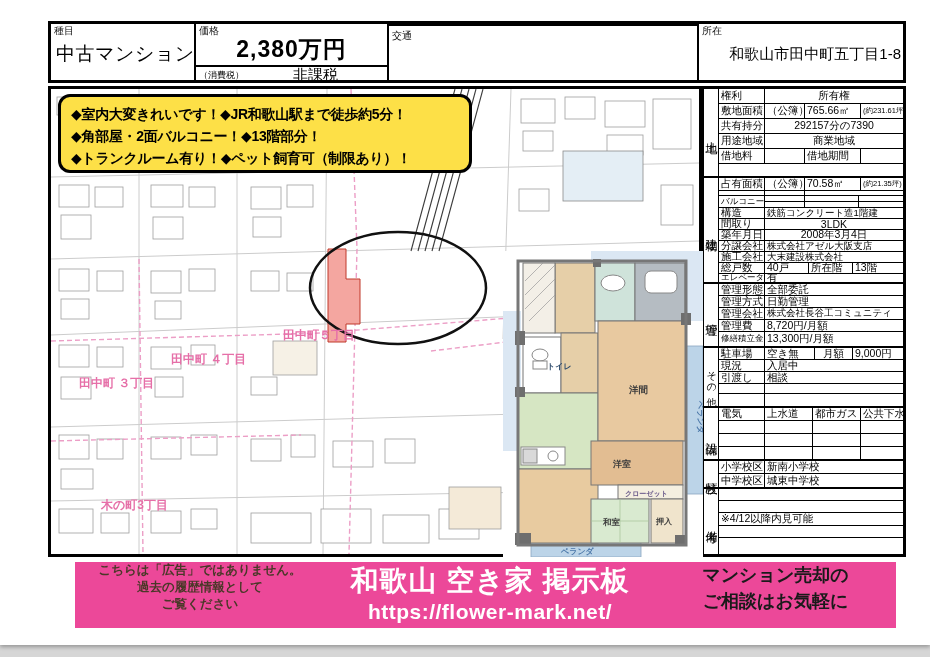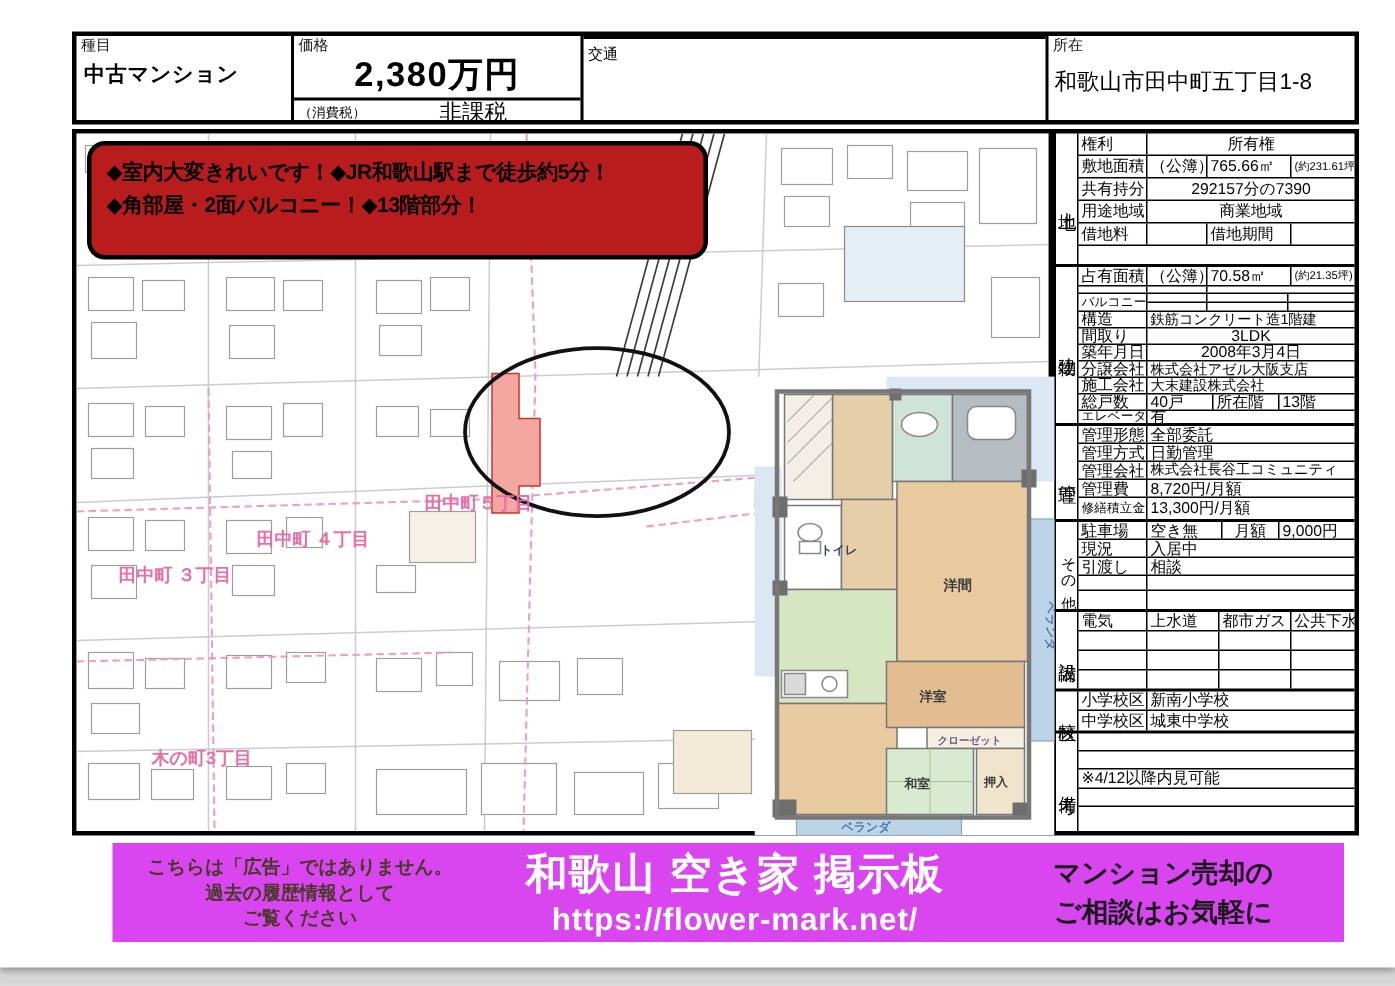--- a/index.html
+++ b/index.html
@@ -6,39 +6,39 @@
   html,body { width:930px; height:657px; background:#d6d6d6; font-family:"Liberation Sans","DejaVu Sans",sans-serif; }
   #stage { position:relative; width:930px; height:657px; overflow:hidden; }
   #page { position:absolute; left:0; top:0; width:930px; height:645px; background:#ffffff; box-shadow:0 2px 4px rgba(0,0,0,.3); }
 
   
   #hdr { position:absolute; left:48px; top:21px; width:858px; height:62px; border:3px solid #000; display:flex; background:#fff; }
   .hcell { position:relative; border-right:2px solid #000; }
   .hcell:last-child { border-right:none; }
   .hlabel { font-size:10px; color:#111; padding:1px 3px; line-height:11px; }
   #hc1 { width:145px; }
-  #hc1 .big { font-size:14px; padding:4px 4px 0 5px; letter-spacing:0.5px; white-space:nowrap;font-weight:bold; }
+  #hc1 .big { font-size:19px; padding:4px 4px 0 5px; letter-spacing:0.5px; white-space:nowrap; }
   #hc2 { width:193px; display:flex; flex-direction:column; }
   #hc2 .top { flex:1; position:relative; }
   #hc2 .price { font-size:23px; text-align:center; margin-top:-3px; letter-spacing:1px;font-weight:bold; }
   #hc2 .bot { height:19px; border-top:2px solid #000; display:flex; align-items:center; }
   #hc2 .tax-l { font-size:9px; padding-left:3px; }
   #hc2 .tax-v { flex:1; text-align:center; font-size:15px; }
   #hc3 { width:310px; display:flex; flex-direction:column; }
   #hc3 .top { flex:1; }
   #hc3 .name { font-size:15px; padding:0 2px 0 4px; white-space:nowrap; }
   #hc3 .bot { height:22px; border-top:2px solid #000; display:flex; align-items:center;gap:37px; }
   #hc3 .acc-l { font-size:10px; padding:0 8px 0 3px; }
   #hc3 .acc-v { font-size:14px; white-space:nowrap; }
   #hc4 { flex:1; }
-  #hc4 .addr { font-size:15px; padding:8px 2px 0 4px; white-space:nowrap; }
+  #hc4 .addr { font-size:15px; padding:8px 2px 0 4px; white-space:nowrap;text-align:right; }
 
   
   #mapbox { position:absolute; left:48px; top:86px; width:654px; height:471px; border:3px solid #000; background:#fff; overflow:hidden; }
-  #callout { position:absolute; left:58px; top:94px; width:414px; height:79px; background:#b91c1c; border:3px solid #000; border-radius:12px; padding:6px 10px; z-index:5; }
+  #callout { position:absolute; left:58px; top:94px; width:414px; height:79px; background:#fde047; border:3px solid #000; border-radius:12px; padding:6px 10px; z-index:5; }
   #callout .hl { font-size:14px; font-weight:bold; line-height:22px; white-space:nowrap; letter-spacing:-0.3px; }
   #fplan { position:absolute; left:503px; top:251px; width:200px; height:306px; z-index:4; }
 
   
   #dtable { position:absolute; left:702px; top:86px; width:204px; height:471px; border:3px solid #000; border-left-width:2px; background:#fff; display:flex; flex-direction:column; font-size:10.5px; }
   .sec { display:flex; border-bottom:2px solid #000; }
   .sec:last-child { border-bottom:none; flex:1; }
   .stitle { width:15px; flex:none; border-right:1px solid #000; display:flex; align-items:center; justify-content:center; writing-mode:vertical-rl; text-orientation:upright; font-size:12px; letter-spacing:1px; }
   .scontent { flex:1; display:flex; flex-direction:column; min-width:0; }
   .r { display:flex; border-bottom:1px solid #000; align-items:stretch; min-height:0; }
@@ -46,21 +46,21 @@
   .c { display:flex; align-items:center; padding:0 2px; border-right:1px solid #000; overflow:hidden; white-space:nowrap; min-width:0; }
   .c.end { border-right:none; }
   .lc { width:46px; flex:none;font-family:Liberation Mono, monospace; }
   .grow { flex:1; }
   .ctr { justify-content:center; }
   .tiny { font-size:7.5px; }
   .sm { font-size:8.5px; }
   .sm9 { font-size:9.5px; }
 
   
-  #banner { position:absolute; left:75px; top:562px; width:821px; height:66px; background:#d946ef; display:flex; align-items:center; }
+  #banner { position:absolute; left:75px; top:562px; width:821px; height:66px; background:#ec4899; display:flex; align-items:flex-start; }
   #banner .disc { width:250px; text-align:center; color:#4a3828; font-size:12.5px; line-height:17px; font-weight:bold; }
   #banner .mid { width:330px; text-align:center; color:#fff; }
   #banner .mid .t { font-size:28px; font-weight:bold; letter-spacing:1px; white-space:nowrap; }
   #banner .mid .u { font-size:21px; font-weight:bold; letter-spacing:0.5px; white-space:nowrap; }
   #banner .cta { flex:1; text-align:center; color:#1a1a1a; font-size:18px; font-weight:bold; line-height:26px; white-space:nowrap; }
 </style>
 </head>
 <body>
 
 <div id="stage">
@@ -206,20 +206,21 @@
         <text x="28" y="298">田中町 ３丁目</text>
         <text x="232" y="250">田中町５丁目</text>
         <text x="50" y="420">木の町3丁目</text>
       </g>
     </svg>
   </div>
 
   <div id="callout">
     <div class="hl">◆室内大変きれいです！◆JR和歌山駅まで徒歩約5分！</div>
     <div class="hl">◆角部屋・2面バルコニー！◆13階部分！</div>
+    <div class="hl">◆トランクルーム有り！◆ペット飼育可（制限あり）！</div>
   </div>
 
   <div id="fplan">
     <svg width="200" height="306" viewBox="0 0 200 306">
       <rect x="0" y="0" width="200" height="306" fill="#ffffff"></rect>
       <rect x="88" y="0" width="112" height="70" fill="#dbe7f3"></rect>
       <rect x="0" y="60" width="18" height="140" fill="#dbe7f3"></rect>
 
       <rect x="183" y="95" width="17" height="148" fill="#bcd4e8" stroke="#8aa6c0" stroke-width="0.8"></rect>
       <rect x="28" y="290" width="110" height="16" fill="#bcd4e8" stroke="#8aa6c0" stroke-width="0.8"></rect>

